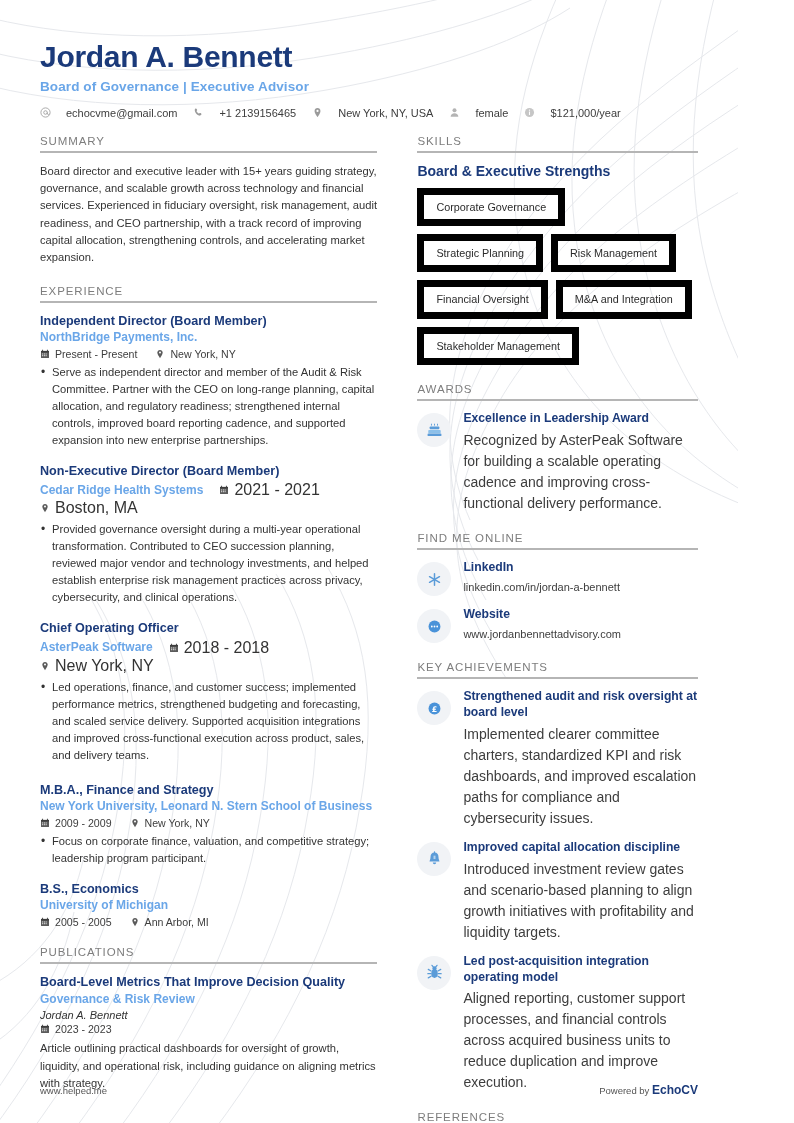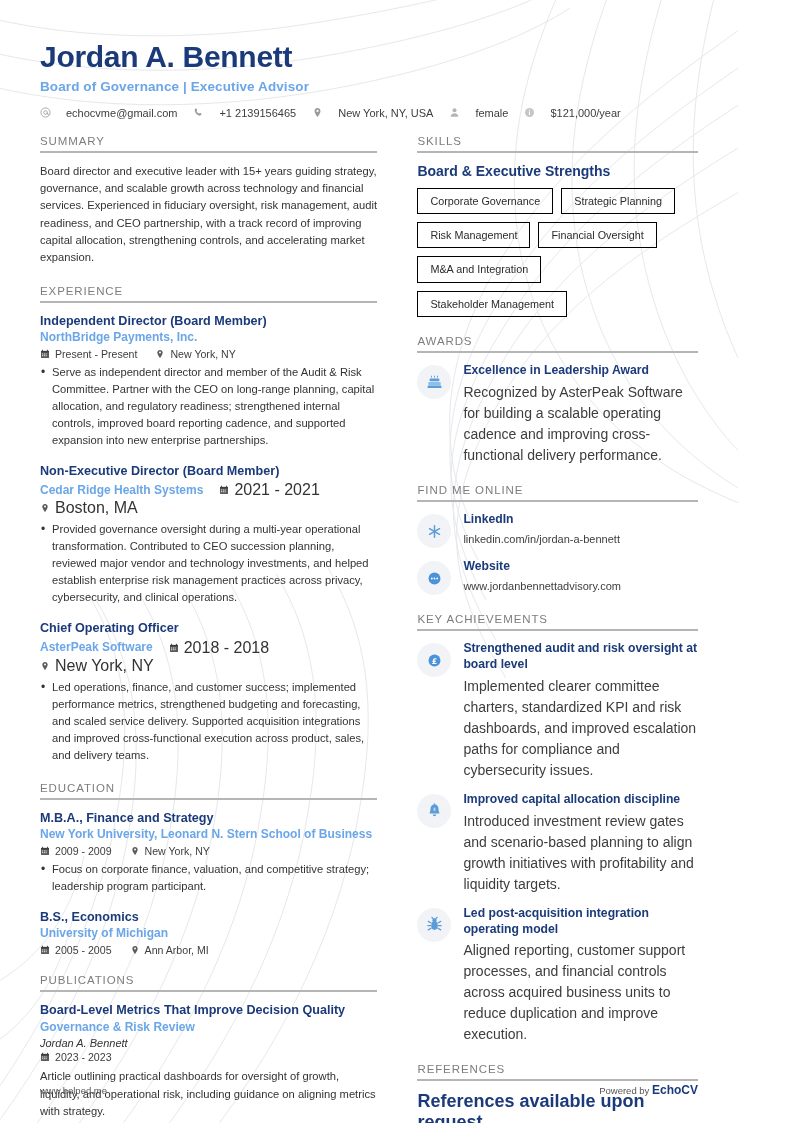--- a/index.html
+++ b/index.html
@@ -147,21 +147,21 @@
 
   
   .skill-group-title {
     font-size: 14px;
     font-weight: bold;
     color: #1b3a7a;
     margin-bottom: 9px;
   }
   .chips { display: flex; flex-wrap: wrap; gap: 8px; }
   .chip {
-    border: 1px solid #000000;
+    border: 7px solid #000000;
     padding: 6px 12px;
     font-size: 10.8px;
     color: #2b2b2b;
     background: transparent;
     line-height: 1.15;
   }
 
   
   .card { display: flex; gap: 12px; margin-bottom: 11px; align-items: flex-start; }
   .card-ic {
@@ -420,21 +420,20 @@
                 <span>New York, NY</span>
               </span>
             </div>
             <ul class="bullets">
               <li>Led operations, finance, and customer success; implemented performance metrics, strengthened budgeting and forecasting, and scaled service delivery. Supported acquisition integrations and improved cross-functional execution across product, sales, and delivery teams.</li>
             </ul>
           </div>
         </div>
 
         <div class="sec">
-          <div class="sec-head">EDUCATION</div>
 
           <div class="entry">
             <div class="entry-title">M.B.A., Finance and Strategy</div>
             <div class="entry-org block">New York University, Leonard N. Stern School of Business</div>
             <div class="meta-row">
               <span class="meta-item">
                 <span class="ic">
                   <svg width="10" height="10" viewBox="0 0 16 16">
                       <rect x="1.6" y="3" width="12.8" height="11.4" rx="1" fill="#5b5b5b"></rect>
                       <rect x="1.6" y="3" width="12.8" height="2.6" fill="#3d3d3d"></rect>

